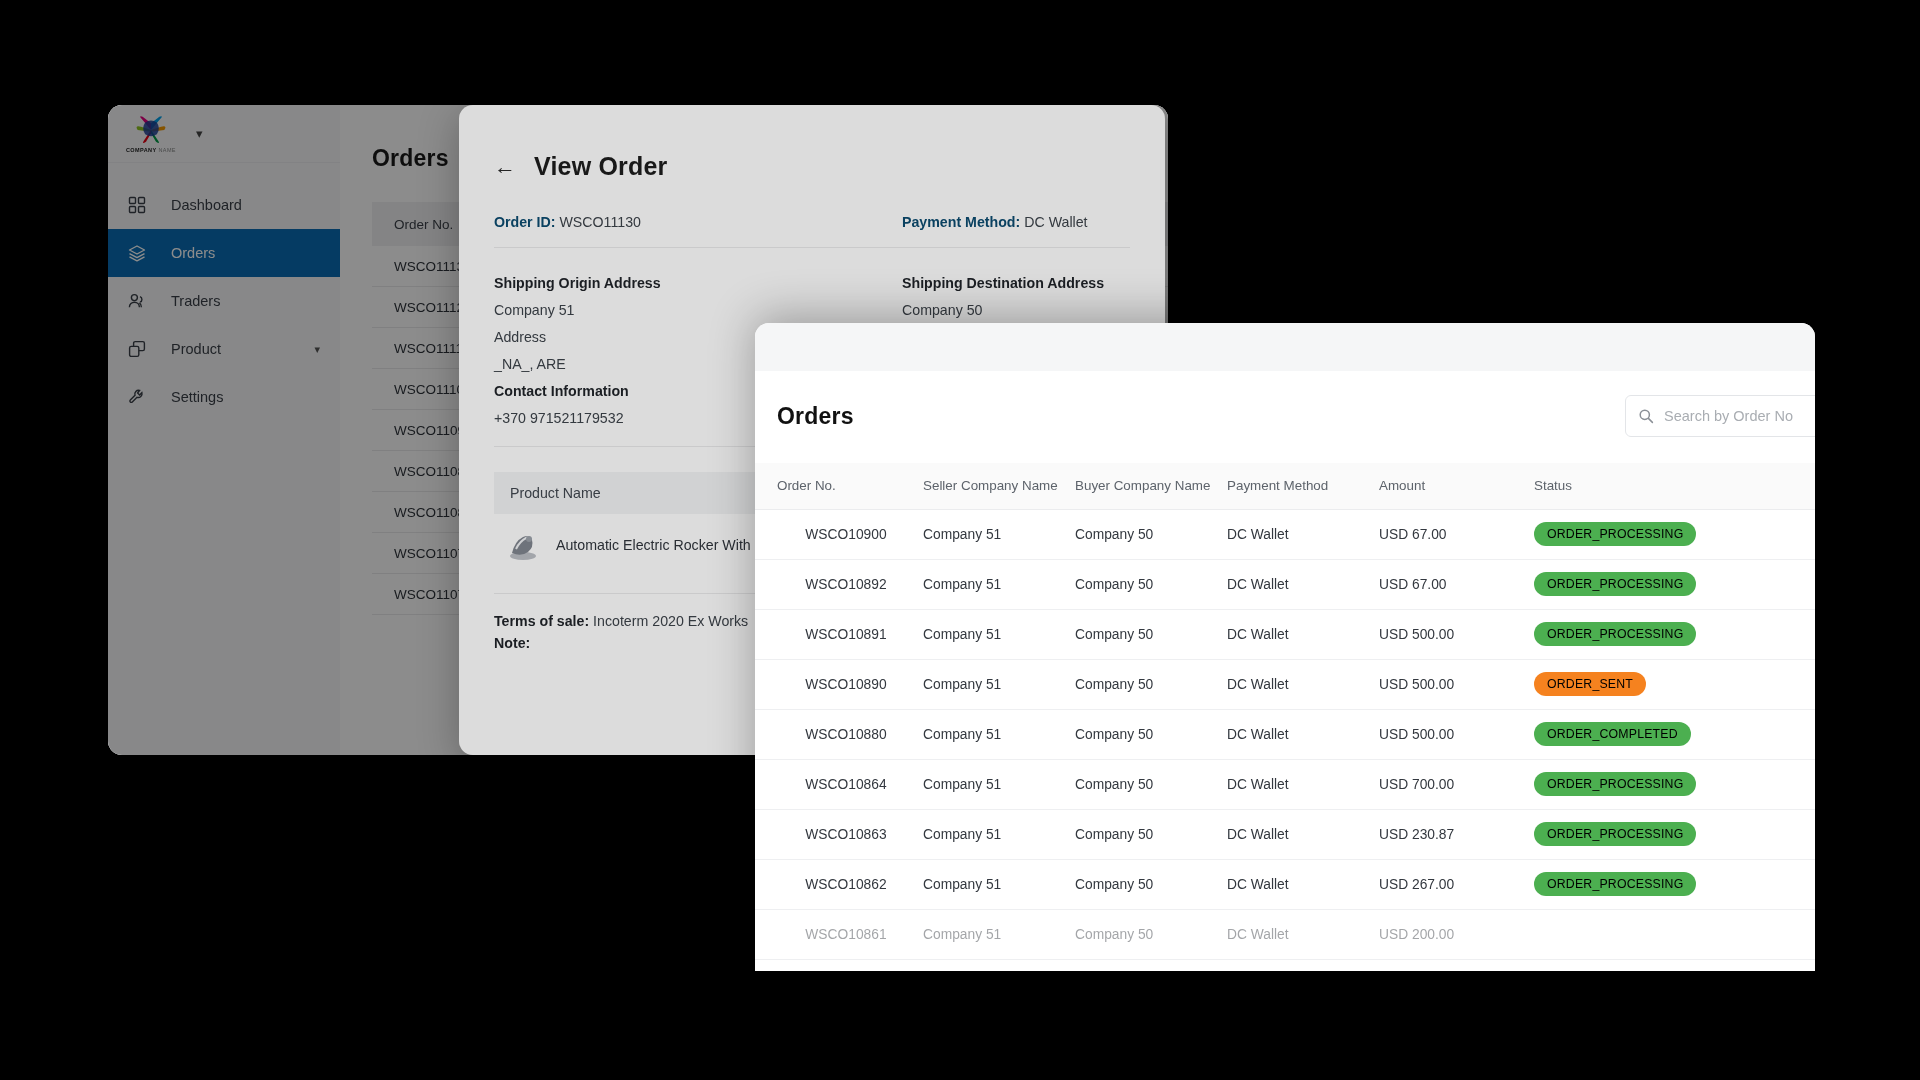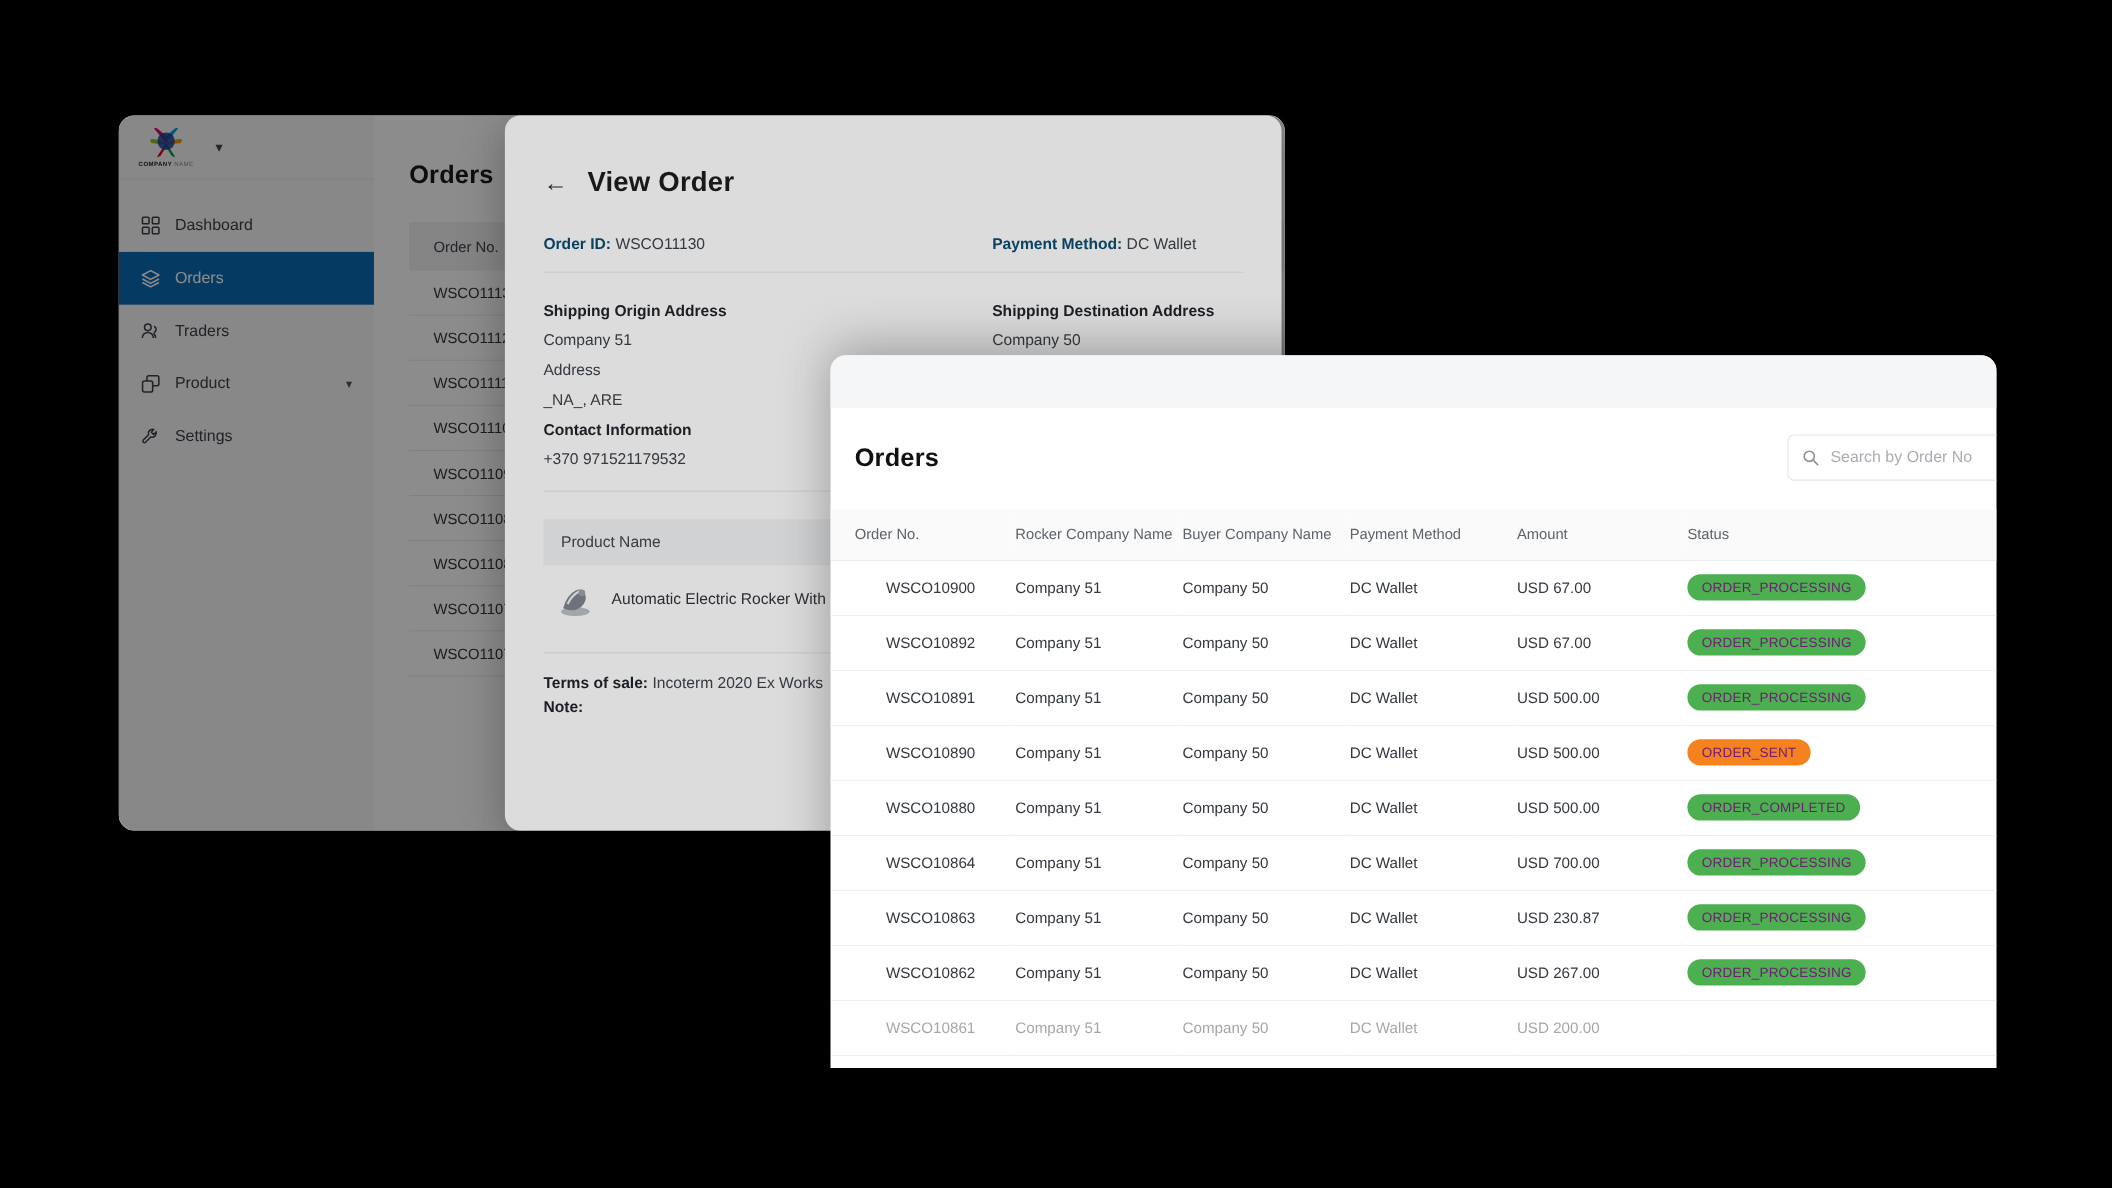--- a/index.html
+++ b/index.html
@@ -37,21 +37,21 @@
   }
   .logo-wrap { display: flex; flex-direction: column; align-items: center; gap: 2px; }
   .logo-mark { width: 34px; height: 30px; }
   .logo-text { font-size: 5.5px; letter-spacing: .4px; white-space: nowrap; }
   .logo-text b { color: #222; font-weight: 700; }
   .logo-text span { color: #888; font-weight: 400; }
   .brand-caret { color: #444; font-size: 13px; margin-left: 6px; }
 
   .nav { padding-top: 18px; }
   .nav-item {
-    display: flex; align-items: center; gap: 13px;
+    display: flex; align-items: center; gap: 25px;
     height: 48px; padding: 0 20px;
     font-size: 14.5px; color: #3a3f47;
   }
   .nav-item.active { background: #0a6cb4; color: #fff; }
   .nav-ico { width: 18px; height: 18px; display: inline-flex; align-items: center; justify-content: center; }
   .nav-ico svg { width: 18px; height: 18px; }
   .nav-label { flex: 1; }
   .nav-caret { font-size: 11px; color: #555; }
 
   
@@ -150,21 +150,21 @@
     height: 50px; font-size: 13.8px; color: #33383f;
     border-bottom: 1px solid #eeeff1; padding: 0 8px 0 0;
     white-space: nowrap;
   }
   .c-order  { width: 168px; text-align: center; }
   .c-seller { width: 152px; }
   .c-buyer  { width: 152px; }
   .c-pay    { width: 152px; }
   .c-amount { width: 155px; }
   .badge {
-    display: inline-block; color: #701a75; font-size: 12.3px;
+    display: inline-block; color: #000000; font-size: 12.3px;
     padding: 5px 13px; border-radius: 13px; letter-spacing: .2px;
     white-space: nowrap;
   }
   tr.faded td { color: rgba(51,56,63,.45); }
 </style>
 </head>
 <body>
 
 <div id="stage">
 
@@ -340,21 +340,21 @@
             <path d="M10.4 10.4 L14.4 14.4" stroke-linecap="round"></path>
         </svg>
         <input class="search-input" type="text" placeholder="Search by Order No" style="">
       </div>
     </div>
 
     <table class="orders">
       <thead>
         <tr>
           <th class="c-order">Order No.</th>
-          <th class="c-seller">Rocker Company Name</th>
+          <th class="c-seller">Seller Company Name</th>
           <th class="c-buyer">Buyer Company Name</th>
           <th class="c-pay">Payment Method</th>
           <th class="c-amount">Amount</th>
           <th>Status</th>
         </tr>
       </thead>
       <tbody id="fg-rows">
           <tr>
             <td class="c-order">WSCO10900</td>
             <td class="c-seller">Company 51</td>

